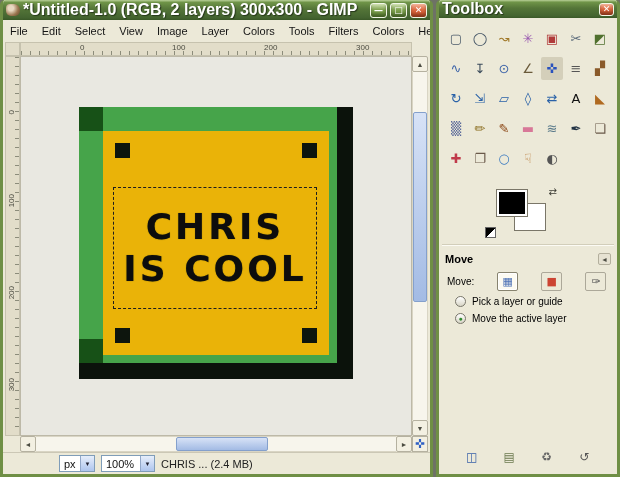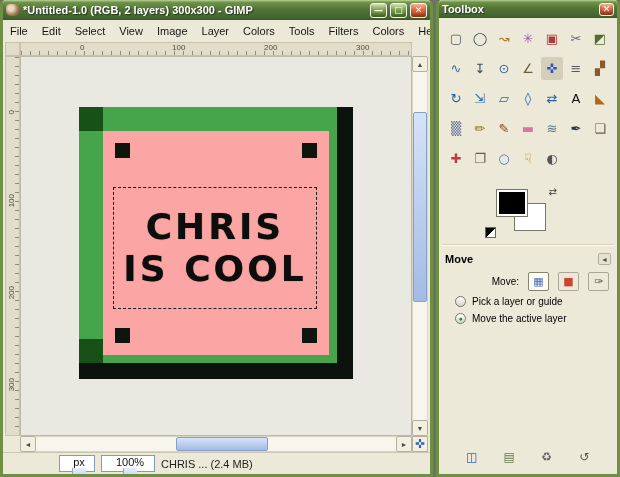--- a/index.html
+++ b/index.html
@@ -5,21 +5,21 @@
   * { margin:0; padding:0; box-sizing:border-box; }
   body { font-family:"Liberation Sans", sans-serif; }
   .desktop { position:relative; width:620px; height:477px; background:#6e7265; overflow:hidden; }
 
   
   .win { position:absolute; background:#ece9d8; border:3px solid #6f8f45; border-top:none;
          border-radius:5px 5px 0 0; overflow:hidden; }
   .titlebar { position:absolute; left:0; top:0; right:0; height:20px;
     background:linear-gradient(#b9d098, #6f9448 12%, #547538 45%, #446430 88%, #3a5827);
     display:flex; align-items:center; gap:3px; padding:0 3px; border-radius:3px 3px 0 0; }
-  .titlebar .title { flex:1; color:#fff; font-size:11px; font-weight:bold; white-space:nowrap;
+  .titlebar .title { flex:1; color:#fff; font-size:16px; font-weight:bold; white-space:nowrap;
     overflow:hidden; text-shadow:1px 1px 1px #26371a; }
   .cap-btn { width:17px; height:15px; border:1px solid #f2f7e8; border-radius:3px; color:#fff;
     font:bold 9px "DejaVu Sans",sans-serif; display:flex; align-items:center; justify-content:center;
     box-shadow:inset 0 -3px 3px rgba(0,0,0,.28); flex:0 0 auto; }
   .btn-green { background:linear-gradient(#d2e2b4, #7fa24f 45%, #5b8233); }
   .btn-red   { background:linear-gradient(#f4b59c, #dd6a42 45%, #bd4a24); }
 
   
   .main-win { left:0; top:0; width:433px; height:477px; }
   .wilber { width:14px; height:12px; border-radius:4px 6px 5px 5px;
@@ -49,21 +49,21 @@
 
   .canvas { position:absolute; left:17px; top:16px; width:392px; height:380px;
     background:#e9e8e1; border:1px solid #bdb9a8; }
 
   
   .gimage { position:absolute; left:58px; top:50px; width:274px; height:272px; background:#46a44a; }
   .img-bar-right  { position:absolute; right:0; top:0; width:16px; height:100%; background:#0b120b; }
   .img-bar-bottom { position:absolute; left:0; bottom:0; width:100%; height:16px; background:#0b120b; }
   .img-corner-tl  { position:absolute; left:0; top:0; width:24px; height:24px; background:#175117; }
   .img-corner-bl  { position:absolute; left:0; bottom:16px; width:24px; height:24px; background:#175117; }
-  .img-panel { position:absolute; left:24px; top:24px; width:226px; height:224px; background:#fca5a5; }
+  .img-panel { position:absolute; left:24px; top:24px; width:226px; height:224px; background:#eab308; }
   .regsq { position:absolute; width:15px; height:15px; background:#0d150d; }
   .regsq.tl { left:12px; top:12px; } .regsq.tr { right:12px; top:12px; }
   .regsq.bl { left:12px; bottom:12px; } .regsq.br { right:12px; bottom:12px; }
   .selection { position:absolute; left:10px; top:56px; width:204px; height:122px;
     border:1px dashed #1d1d1d; display:flex; flex-direction:column; align-items:center;
     justify-content:center; gap:4px; }
   .cline { font-family:"DejaVu Sans",sans-serif; font-weight:bold; font-size:36px; line-height:1.05;
     letter-spacing:3px; color:#0d0d0d; filter:blur(.3px); text-shadow:0 0 1px rgba(15,35,15,.55); }
 
   
@@ -76,21 +76,21 @@
   .sb-thumb { position:absolute; background:linear-gradient(#d7e2f6,#a3bbe4); border:1px solid #84a0cc; border-radius:2px; }
   .h-scroll .sb-thumb { left:140px; width:92px; top:0; bottom:0; }
   .v-scroll .sb-thumb { top:40px; height:190px; left:0; right:0; }
   .nav-btn { position:absolute; left:409px; top:396px; width:16px; height:16px; background:#f3f0e2;
     border:1px solid #b5b1a0; display:flex; align-items:center; justify-content:center; }
   .nav-cross { font-family:"DejaVu Sans",sans-serif; font-size:12px; font-weight:bold; color:#2f5fc4; line-height:1; }
 
   .statusbar { position:absolute; left:0; right:0; bottom:0; height:22px; background:#ece9d8;
     border-top:1px solid #cbc7b5; display:flex; align-items:center; gap:6px; padding-left:56px; }
   .combo { display:flex; align-items:center; background:#fff; border:1px solid #7f9db9;
-    height:17px; font-size:11px; color:#111; padding-left:4px;flex-direction:column; }
+    height:17px; font-size:11px; color:#111; padding-left:4px; }
   .combo-unit { width:36px; } .combo-zoom { width:54px; }
   .combo-val { flex:1; }
   .combo-arrow { width:14px; height:15px; background:linear-gradient(#e6eefb,#aec5ee);
     border-left:1px solid #93a8c8; display:flex; align-items:center; justify-content:center;
     font-size:6px; color:#223; flex:0 0 auto; }
   .status-msg { font-size:11px; color:#222; }
 
   
   .toolbox-win { left:436px; top:0; width:184px; height:477px; }
   .toolbox-win .titlebar { height:18px; }
@@ -109,21 +109,21 @@
   .swap-icon { position:absolute; right:0; top:-2px; font-size:10px; color:#3c3c34;
     font-family:"DejaVu Sans",sans-serif; z-index:3; }
   .default-colors { position:absolute; left:-6px; bottom:-2px; width:11px; height:11px;
     background:linear-gradient(135deg,#000 0 50%,#fff 50% 100%); border:1px solid #666; z-index:3; }
 
   .tb-sep { border-top:1px solid #d2ceba; border-bottom:1px solid #fcfbf4; margin:2px 3px; }
   .opt-header { display:flex; align-items:center; justify-content:space-between; padding:5px 6px 3px; }
   .opt-title { font-size:11px; font-weight:bold; color:#000; }
   .collapse-btn { width:13px; height:12px; border:1px solid #b3af9d; background:#e6e2d2; color:#4c4c42;
     font-size:7px; display:flex; align-items:center; justify-content:center; border-radius:2px; }
-  .move-row { display:flex; align-items:center; gap:9px; padding:4px 8px 2px; font-size:10px; color:#000;justify-content:flex-end; }
+  .move-row { display:flex; align-items:center; gap:23px; padding:4px 8px 2px; font-size:10px; color:#000; }
   .mbtn { width:21px; height:19px; border:1px solid #aca899; border-radius:2px; background:#ece9d8;
     display:flex; align-items:center; justify-content:center; }
   .mbtn i { font-size:11px; }
   .mbtn.sel { background:#fdfbf2; border-color:#87836f; box-shadow:inset 0 0 0 1px #fff; }
   .toggle-lbl { font-size:10px; color:#000; padding:7px 8px 3px; }
   .radio-row { display:flex; gap:6px; padding:3px 8px 3px 16px; }
   .radio { width:11px; height:11px; border-radius:50%; border:1px solid #78766a;
     background:linear-gradient(#fff,#d8d5c6); display:flex; align-items:center; justify-content:center; flex:0 0 auto; }
   .radio .dot { font-size:7px; line-height:1; color:#2f8a2f; font-style:normal; }
   .radio-label { font-size:10px; color:#000; }

